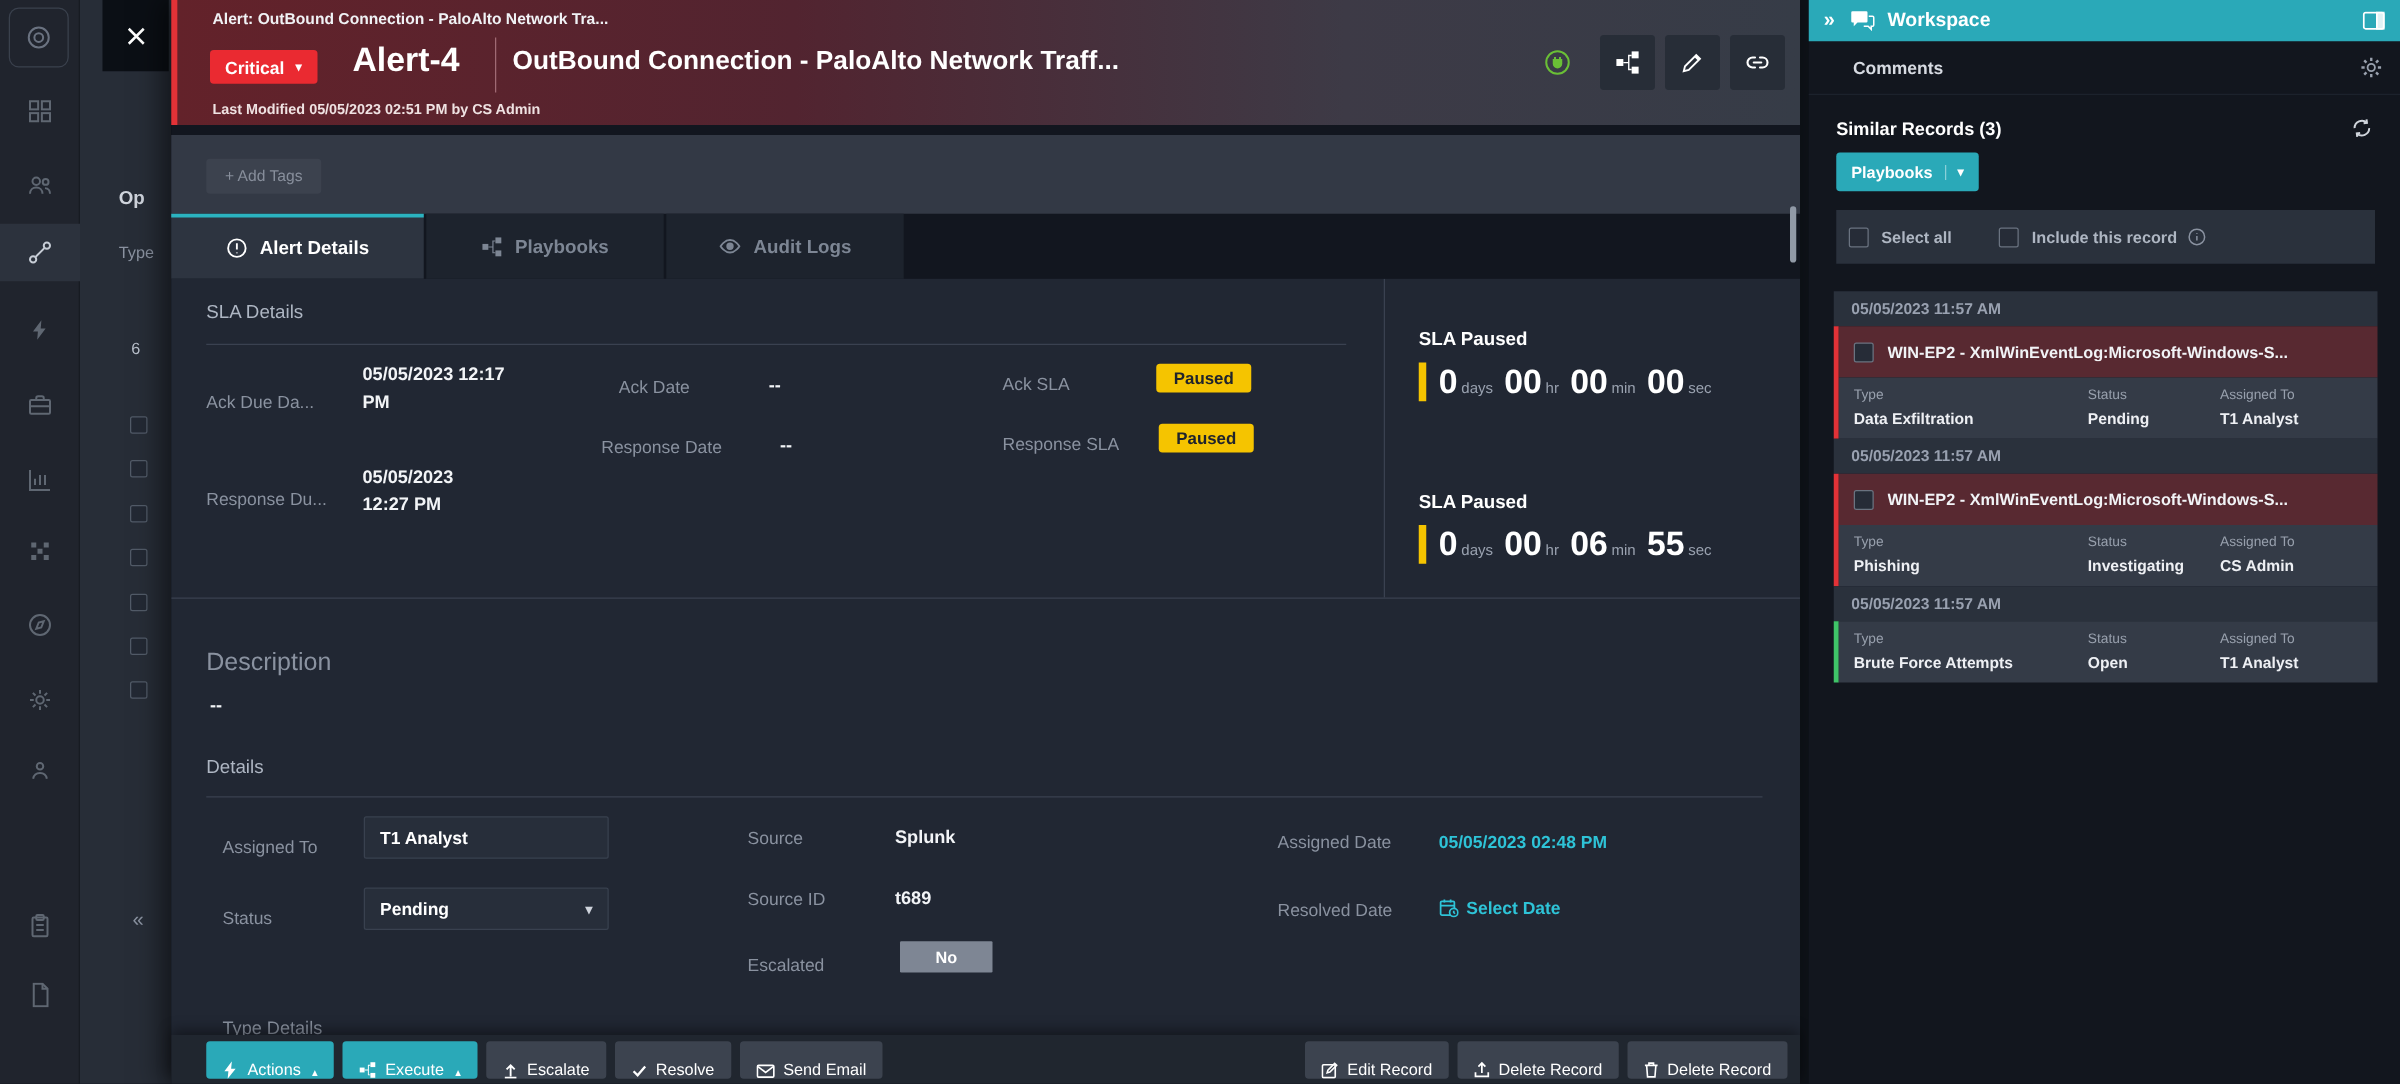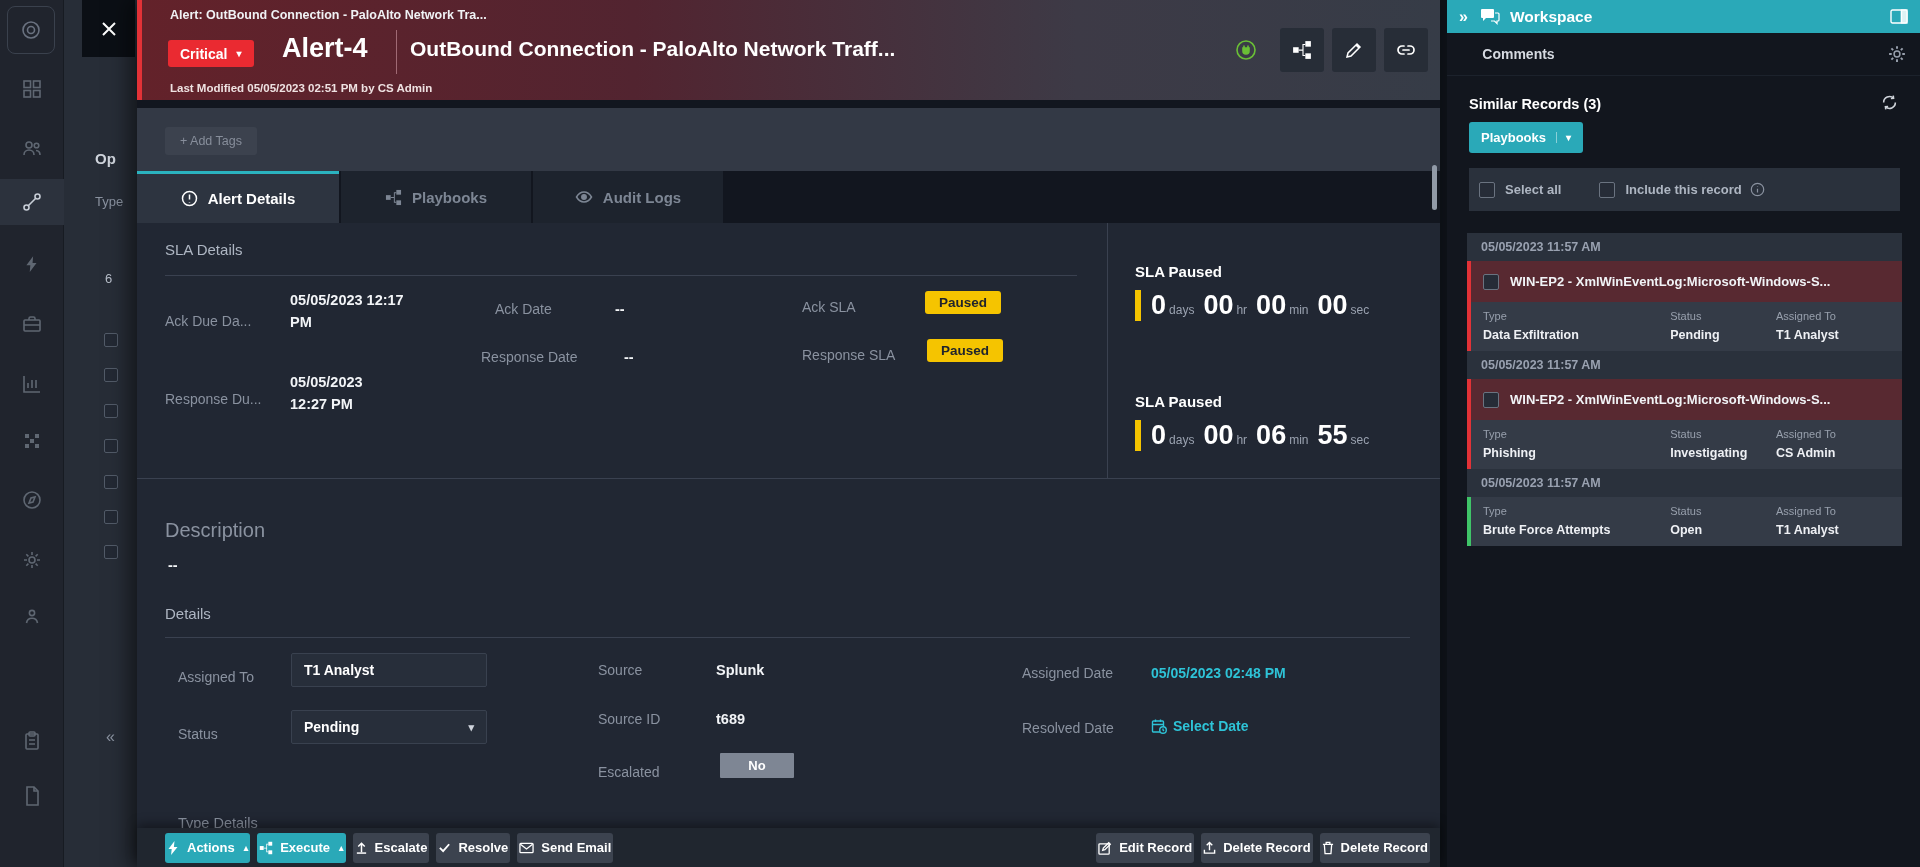--- a/index.html
+++ b/index.html
@@ -57,21 +57,21 @@
 .t-part i{font-style:normal;font-size:12px;color:#9aa2b0;margin:0 9px 0 3px}
 .t-row{align-items:baseline}
 .inputbox{position:absolute;background:#272e3a;border:1px solid #39414f;border-radius:2px;color:#fff;font-size:14px;font-weight:600;display:flex;align-items:center;padding:0 12px;cursor:text}
 .selectbox{cursor:pointer;justify-content:space-between}
 .selectbox .caret{color:#cfd4dc;font-size:11px}
 .no-badge{position:absolute;background:#7e8694;color:#fff;font-weight:bold;font-size:13px;width:74px;height:25px;display:flex;align-items:center;justify-content:center;border-radius:1px}
 .teal-link{position:absolute;color:#2ec3d7;font-size:14px;font-weight:600;display:flex;align-items:center;gap:6px;cursor:pointer;white-space:nowrap}
 .scroll-thumb{position:absolute;right:3px;top:165px;width:5px;height:45px;background:#919aa7;border-radius:3px}
 
 .actionbar{position:absolute;left:0;right:0;bottom:0;height:39px;background:#20262f;box-shadow:0 -4px 10px rgba(0,0,0,.4);display:flex;align-items:center;padding:0 10px 0 28px}
-.abtn{height:30px;border:none;border-radius:3px;background:#3c434f;color:#fff;font-size:13px;font-weight:700;font-family:inherit;display:flex;align-items:center;gap:7px;padding:0 2px;margin-right:7px;cursor:pointer}
+.abtn{height:30px;border:none;border-radius:3px;background:#3c434f;color:#fff;font-size:13px;font-weight:400;font-family:inherit;display:flex;align-items:flex-end;gap:7px;padding:0 13px;margin-right:7px;cursor:pointer}
 .abtn.teal{background:#2aa9b8}
 .abtn .caret{font-size:9px;margin-left:2px}
 .ab-right{margin-left:auto;display:flex}
 
 
 .ws{position:absolute;left:1447px;top:0;width:473px;height:867px;background:#12161e}
 .ws-head{position:absolute;left:0;right:0;top:0;height:33px;background:#2aa9b8;display:flex;align-items:center;color:#fff;padding:0 12px}
 .ws-head .chev{font-size:16px;font-weight:bold;cursor:pointer}
 .ws-title{font-size:15.5px;font-weight:bold;margin-left:10px}
 .ws-panel-toggle{margin-left:auto;cursor:pointer;display:flex}

